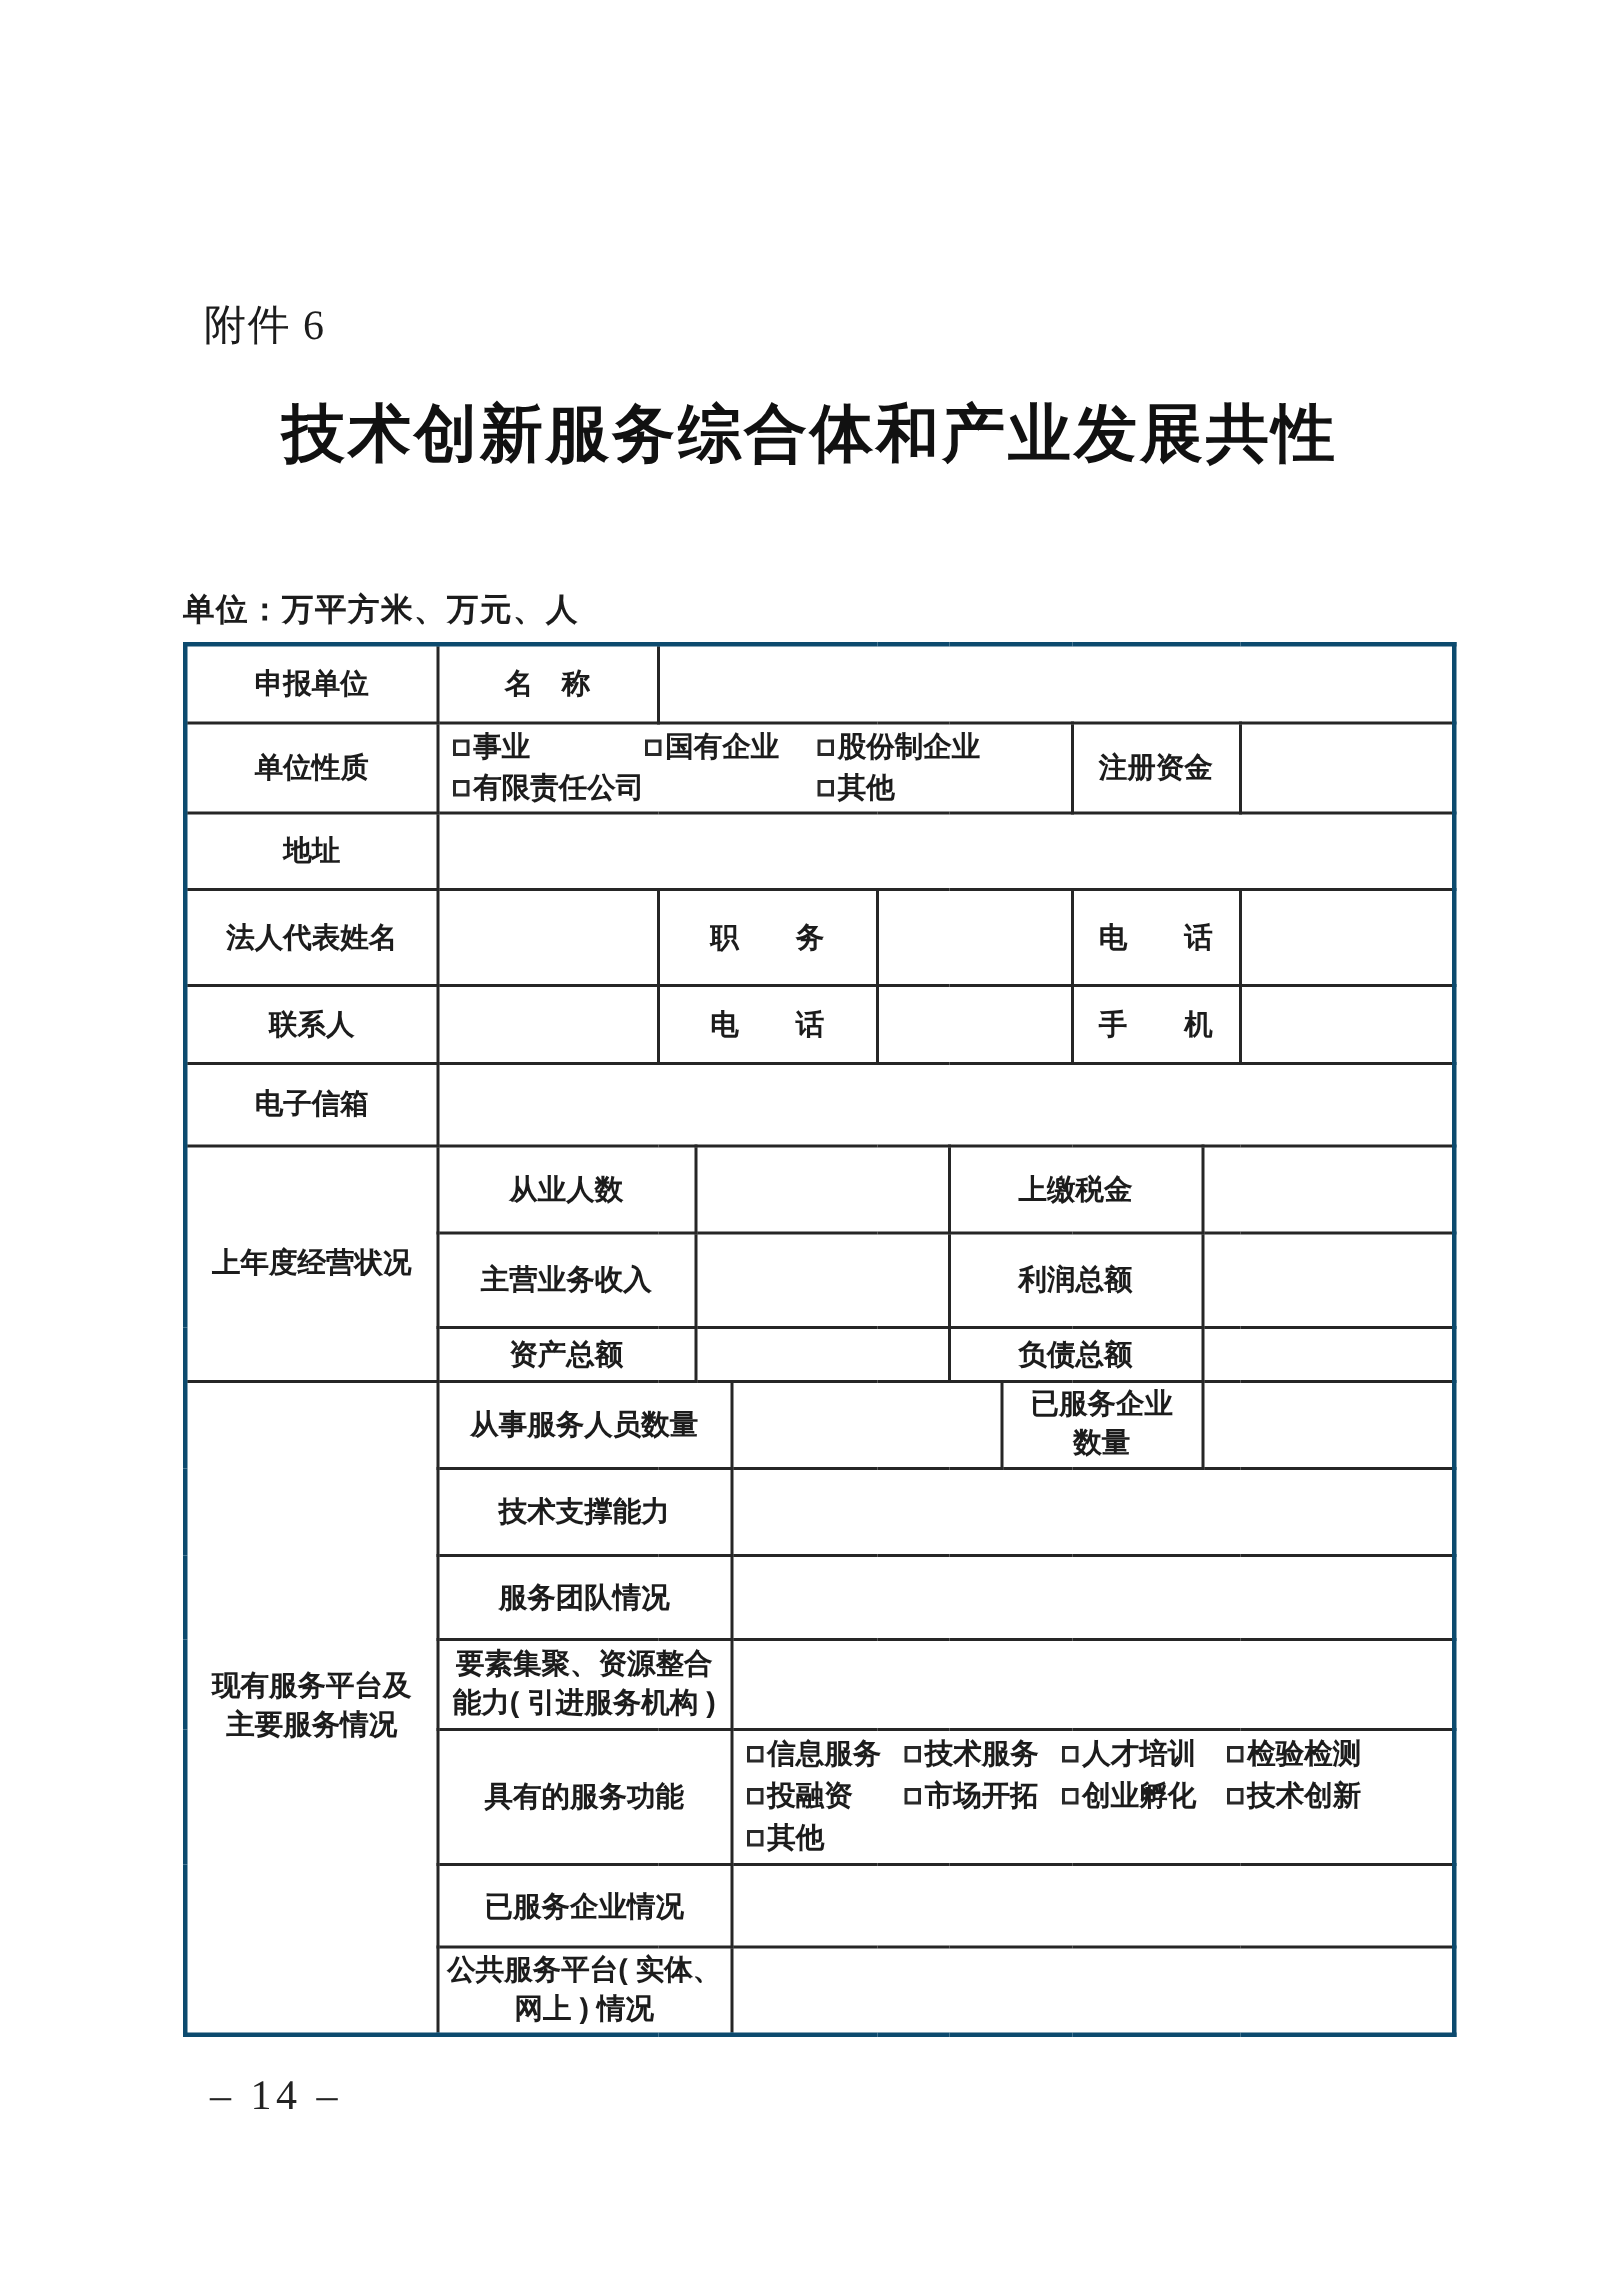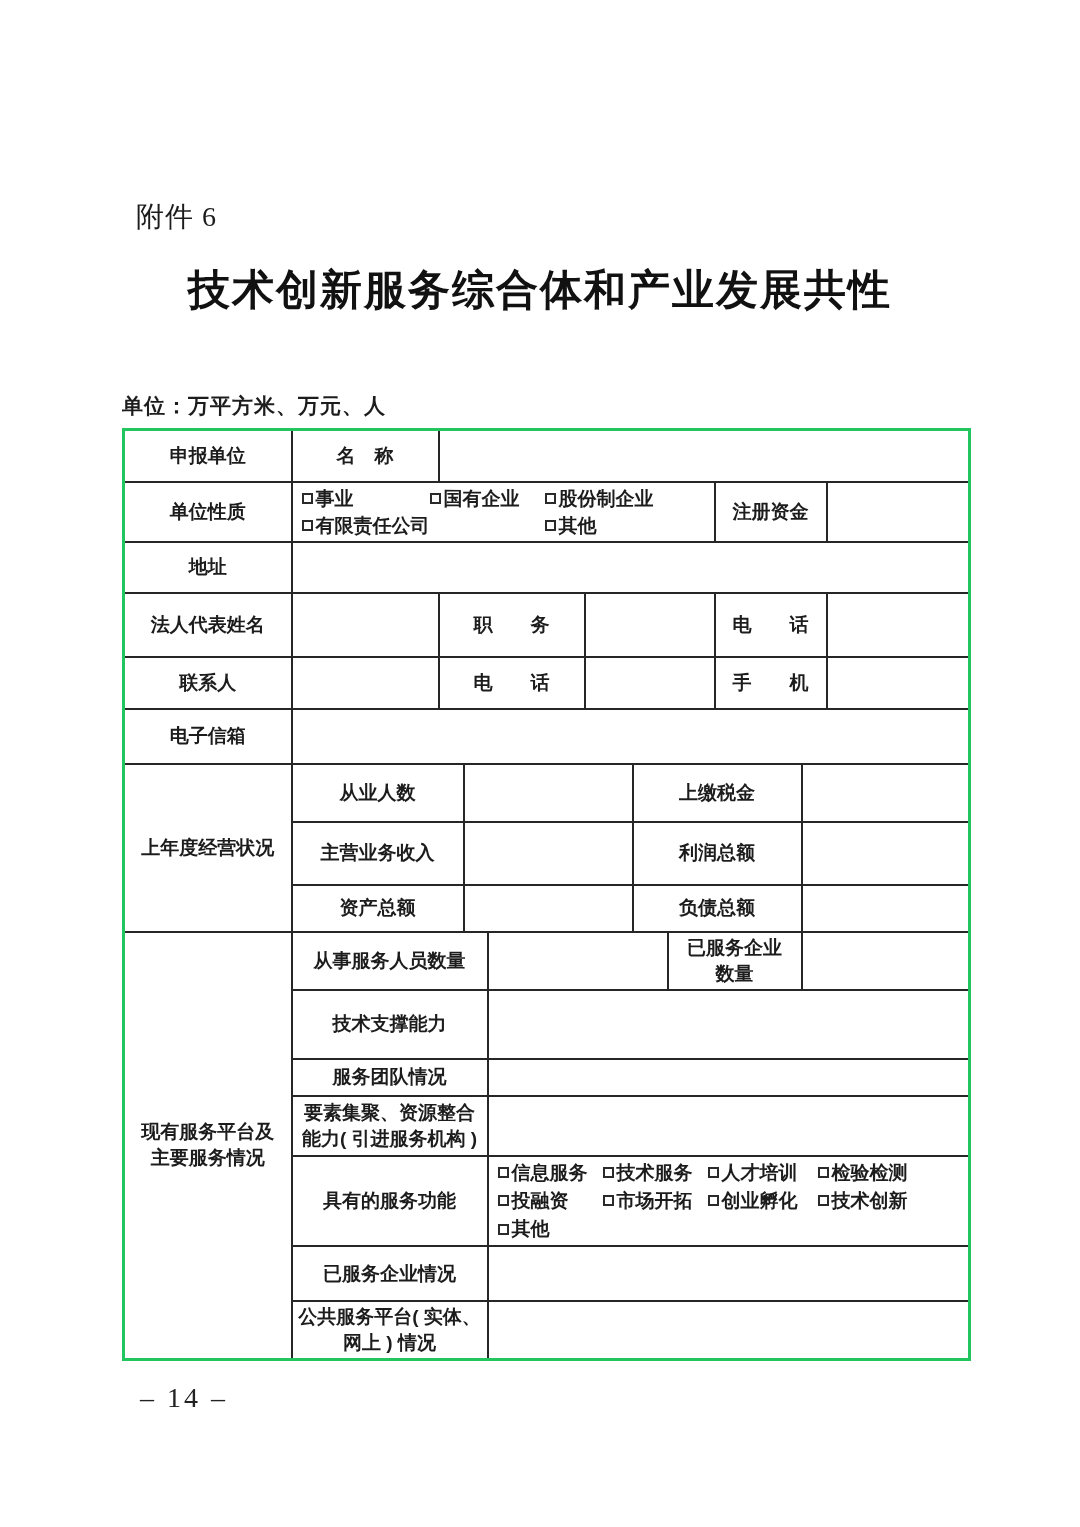--- a/index.html
+++ b/index.html
@@ -26,45 +26,45 @@
   }
   .unit-note {
     position: absolute; left: 122px; top: 392px; width: 810px;
     text-align: left;
     font-size: 21px; font-weight: 700; letter-spacing: 1px;
   }
   table.form {
     position: absolute; left: 122px; top: 428px;
     width: 846px;
     border-collapse: collapse; table-layout: fixed;
-    border: 3px solid #22c55e;
+    border: 3px solid #0c4a6e;
   }
   td {
     border: 2px solid #262626;
     font-size: 19px; font-weight: 700;
     text-align: center; vertical-align: middle;
     padding: 2px 5px;
     overflow: hidden;
   }
   td.val { font-weight: 400; }
   td.left { text-align: left; padding-left: 9px; }
   .nw { white-space: nowrap; line-height: 26px; }
   
   tr.r1  td { height: 52px; }
   tr.r2  td { height: 57px; }
   tr.r3  td { height: 51px; }
   tr.r4  td { height: 64px; }
   tr.r5  td { height: 52px; }
   tr.r6  td { height: 55px; }
   tr.r7  td { height: 58px; }
   tr.r8  td { height: 63px; }
-  tr.r9  td { height: 47px; margin-top: 30px; }
+  tr.r9  td { height: 36px; margin-top: 30px; }
   tr.r10 td { height: 55px; }
-  tr.r11 td { height: 69px; }
-  tr.r12 td { height: 37px; }
+  tr.r11 td { height: 58px; }
+  tr.r12 td { height: 56px; }
   tr.r13 td { height: 60px; }
   tr.r14 td { height: 82px; }
   tr.r15 td { height: 55px; }
   tr.r16 td { height: 53px; }
   
   .opt { display: inline-flex; align-items: center; font-weight: 700; white-space: nowrap; }
   .cb {
     display: inline-block; width: 11px; height: 11px;
     border: 2px solid #2a2a2a; margin-right: 3px; flex: 0 0 auto;
     background: #fff;

